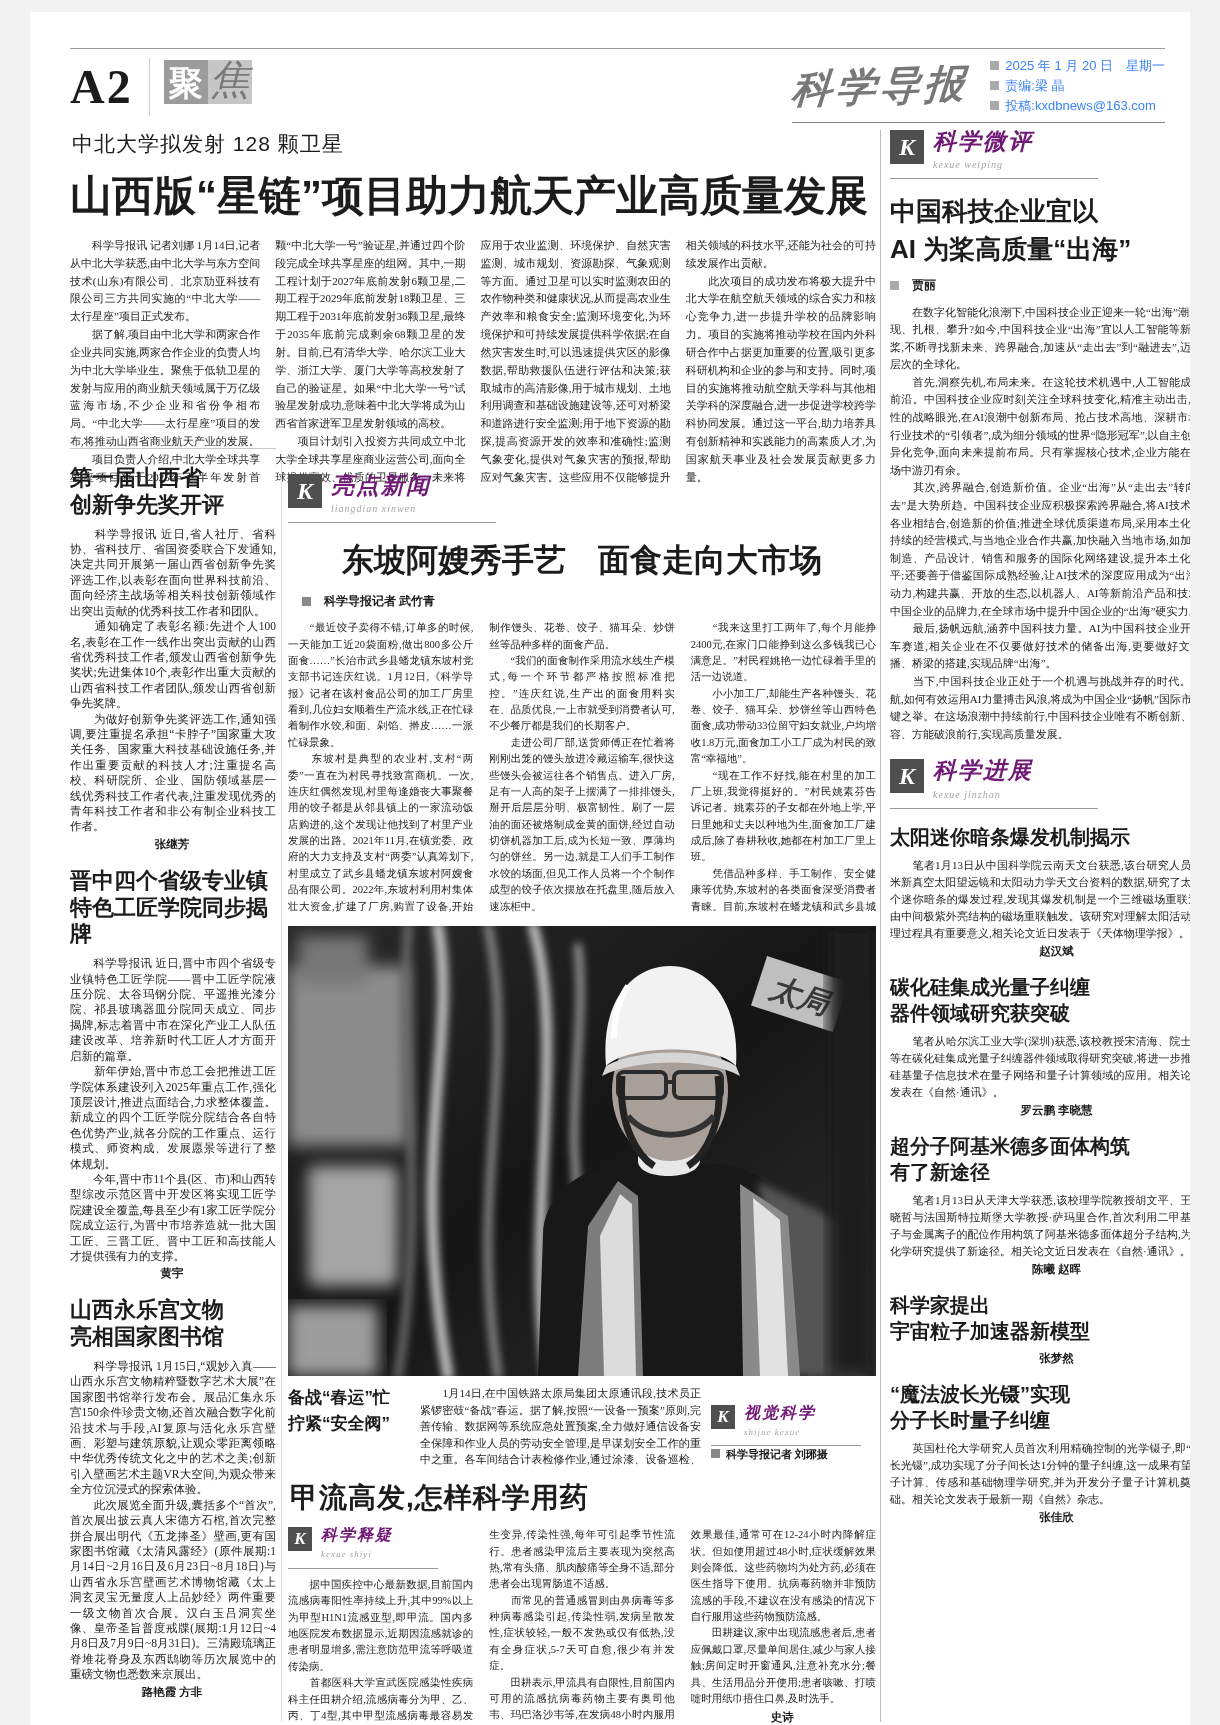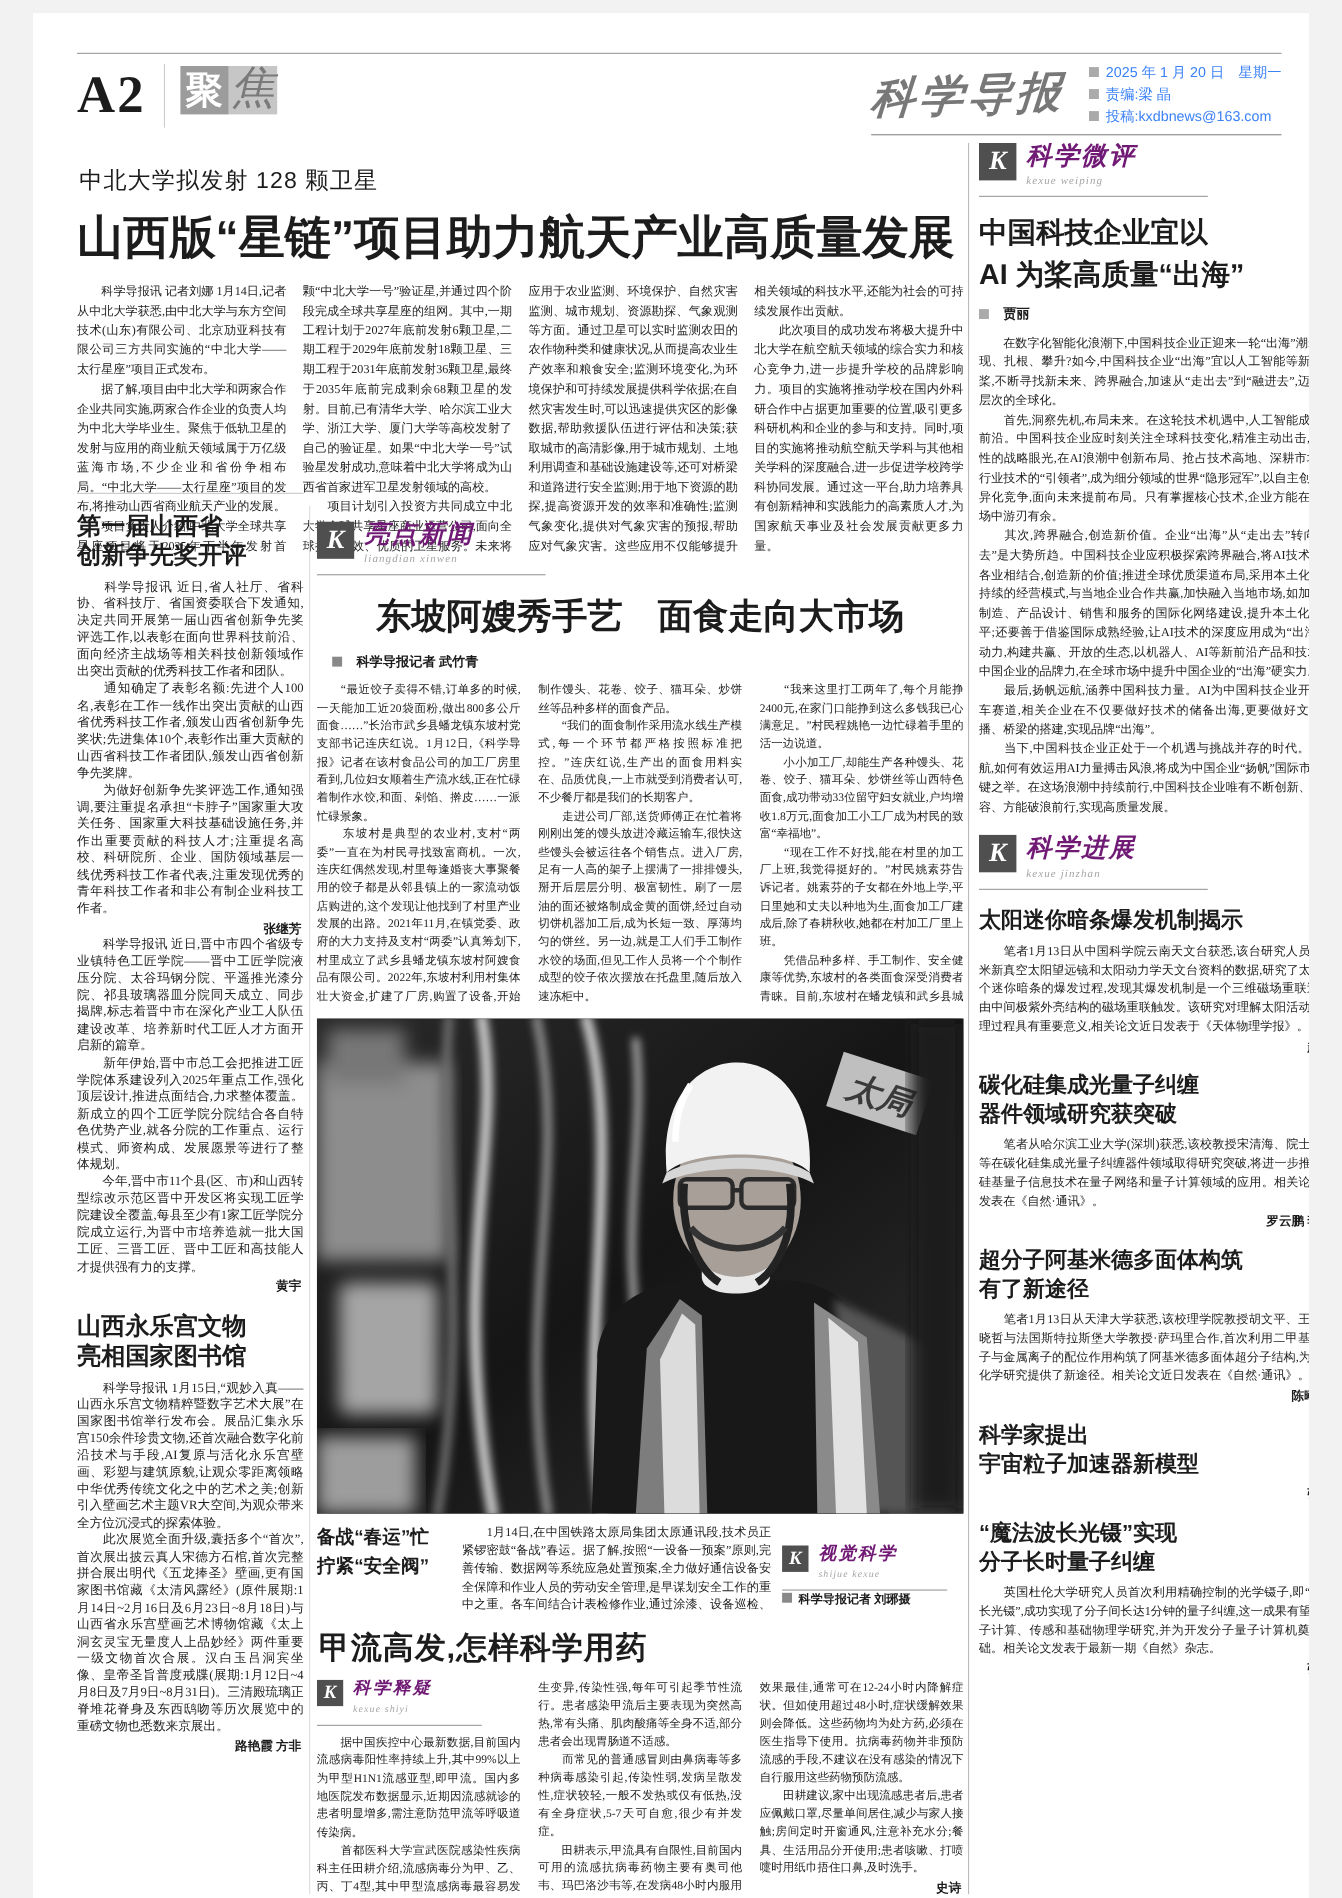--- a/index.html
+++ b/index.html
@@ -19,31 +19,31 @@
             font-family:"Liberation Serif",serif;overflow:visible;}
   .masthead-wrap{float:right;border-bottom:1px solid #888;padding-bottom:6px;}
   .masthead{display:inline-block;vertical-align:middle;font-size:40px;font-weight:bold;color:#787878;
             font-style:italic;transform:skewX(-6deg) rotate(-2deg);margin-right:18px;letter-spacing:4px;}
   .hdr-info{display:inline-block;vertical-align:middle;font-size:13px;line-height:20px;color:#3b82f6;}
   .hdr-info .row{white-space:nowrap;}
   .sq{display:inline-block;width:9px;height:9px;background:#aaa;margin-right:6px;}
   .sq.dark{background:#888;}
 
   
-  .lead{position:absolute;left:40px;top:136px;width:806px;}
+  .lead{position:absolute;left:40px;top:116px;width:806px;}
   .kicker{font-size:21px;letter-spacing:1px;margin:2px 0 10px 2px;}
   .lead-hl{font-size:42px;font-weight:bold;white-space:nowrap;letter-spacing:0px;}
   .lead-body{margin-top:13px;column-count:4;column-gap:15px;height:250px;overflow:hidden;
              font-size:11px;line-height:1.62;text-align:justify;white-space:pre-line;}
 
   
   .left-rail{position:absolute;left:40px;top:436px;width:206px;height:1248px;overflow:hidden;border-top:1px solid #c9c9c9;}
   .rail-article .rail-head{font-size:22px;line-height:1.22;margin:16px 0 8px;white-space:pre-line;font-weight:700;}
   .btext{font-size:11.5px;line-height:1.34;text-align:justify;white-space:pre-line;}
-  .sig{text-align:right;font-weight:bold;font-size:11.5px;margin:2px 2px 0 0;}
+  .sig{text-align:center;font-weight:bold;font-size:11.5px;margin:2px 2px 0 0;}
 
   .rail-divider{position:absolute;left:251px;top:448px;height:1262px;width:1px;background:#ddd;}
   .v-divider{position:absolute;left:850px;top:118px;height:1592px;width:1px;background:#bbb;}
 
   
   .badge{display:flex;align-items:flex-start;gap:9px;border-bottom:1px solid #999;width:208px;padding-bottom:6px;}
   .badge .kbox{width:34px;height:34px;background:#4f4f4f;color:#fff;font-weight:bold;font-style:italic;
                font-size:24px;line-height:34px;text-align:center;flex:none;font-family:"Liberation Serif",serif;}
   .badge .lbl{font-size:23px;font-weight:bold;color:#701a75;line-height:1.05;font-style:italic;letter-spacing:2px;}
   .badge .py{font-size:10px;color:#a5a5a5;font-style:italic;letter-spacing:1px;}
@@ -121,20 +121,22 @@
       <article class="rail-article">
         <h3 class="rail-head sans">第一届山西省
 创新争先奖开评</h3>
         <div class="btext">　　科学导报讯 近日,省人社厅、省科协、省科技厅、省国资委联合下发通知,决定共同开展第一届山西省创新争先奖评选工作,以表彰在面向世界科技前沿、面向经济主战场等相关科技创新领域作出突出贡献的优秀科技工作者和团队。
 　　通知确定了表彰名额:先进个人100名,表彰在工作一线作出突出贡献的山西省优秀科技工作者,颁发山西省创新争先奖状;先进集体10个,表彰作出重大贡献的山西省科技工作者团队,颁发山西省创新争先奖牌。
 　　为做好创新争先奖评选工作,通知强调,要注重提名承担“卡脖子”国家重大攻关任务、国家重大科技基础设施任务,并作出重要贡献的科技人才;注重提名高校、科研院所、企业、国防领域基层一线优秀科技工作者代表,注重发现优秀的青年科技工作者和非公有制企业科技工作者。</div>
         <div class="sig">张继芳</div>
       </article>
 
       <article class="rail-article">
+        <h3 class="rail-head sans">晋中四个省级专业镇
+特色工匠学院同步揭牌</h3>
         <div class="btext">　　科学导报讯 近日,晋中市四个省级专业镇特色工匠学院——晋中工匠学院液压分院、太谷玛钢分院、平遥推光漆分院、祁县玻璃器皿分院同天成立、同步揭牌,标志着晋中市在深化产业工人队伍建设改革、培养新时代工匠人才方面开启新的篇章。
 　　新年伊始,晋中市总工会把推进工匠学院体系建设列入2025年重点工作,强化顶层设计,推进点面结合,力求整体覆盖。新成立的四个工匠学院分院结合各自特色优势产业,就各分院的工作重点、运行模式、师资构成、发展愿景等进行了整体规划。
 　　今年,晋中市11个县(区、市)和山西转型综改示范区晋中开发区将实现工匠学院建设全覆盖,每县至少有1家工匠学院分院成立运行,为晋中市培养造就一批大国工匠、三晋工匠、晋中工匠和高技能人才提供强有力的支撑。</div>
         <div class="sig">黄宇</div>
       </article>
 
       <article class="rail-article">
         <h3 class="rail-head sans">山西永乐宫文物
 亮相国家图书馆</h3>
         <div class="btext">　　科学导报讯 1月15日,“观妙入真——山西永乐宫文物精粹暨数字艺术大展”在国家图书馆举行发布会。展品汇集永乐宫150余件珍贵文物,还首次融合数字化前沿技术与手段,AI复原与活化永乐宫壁画、彩塑与建筑原貌,让观众零距离领略中华优秀传统文化之中的艺术之美;创新引入壁画艺术主题VR大空间,为观众带来全方位沉浸式的探索体验。

